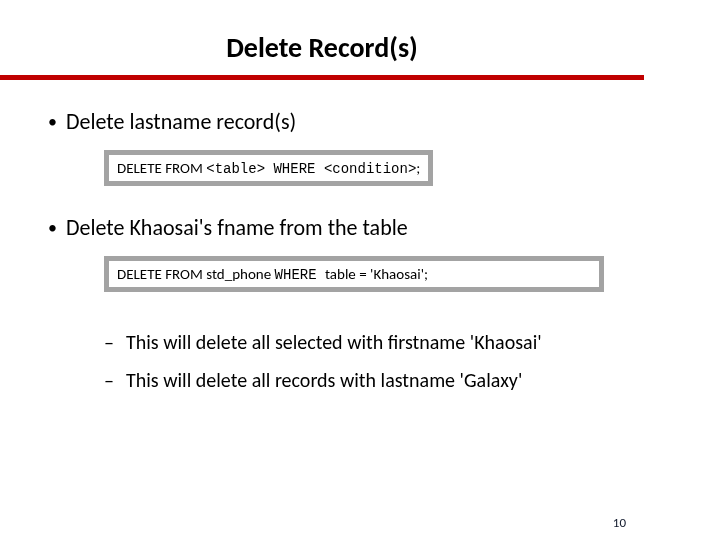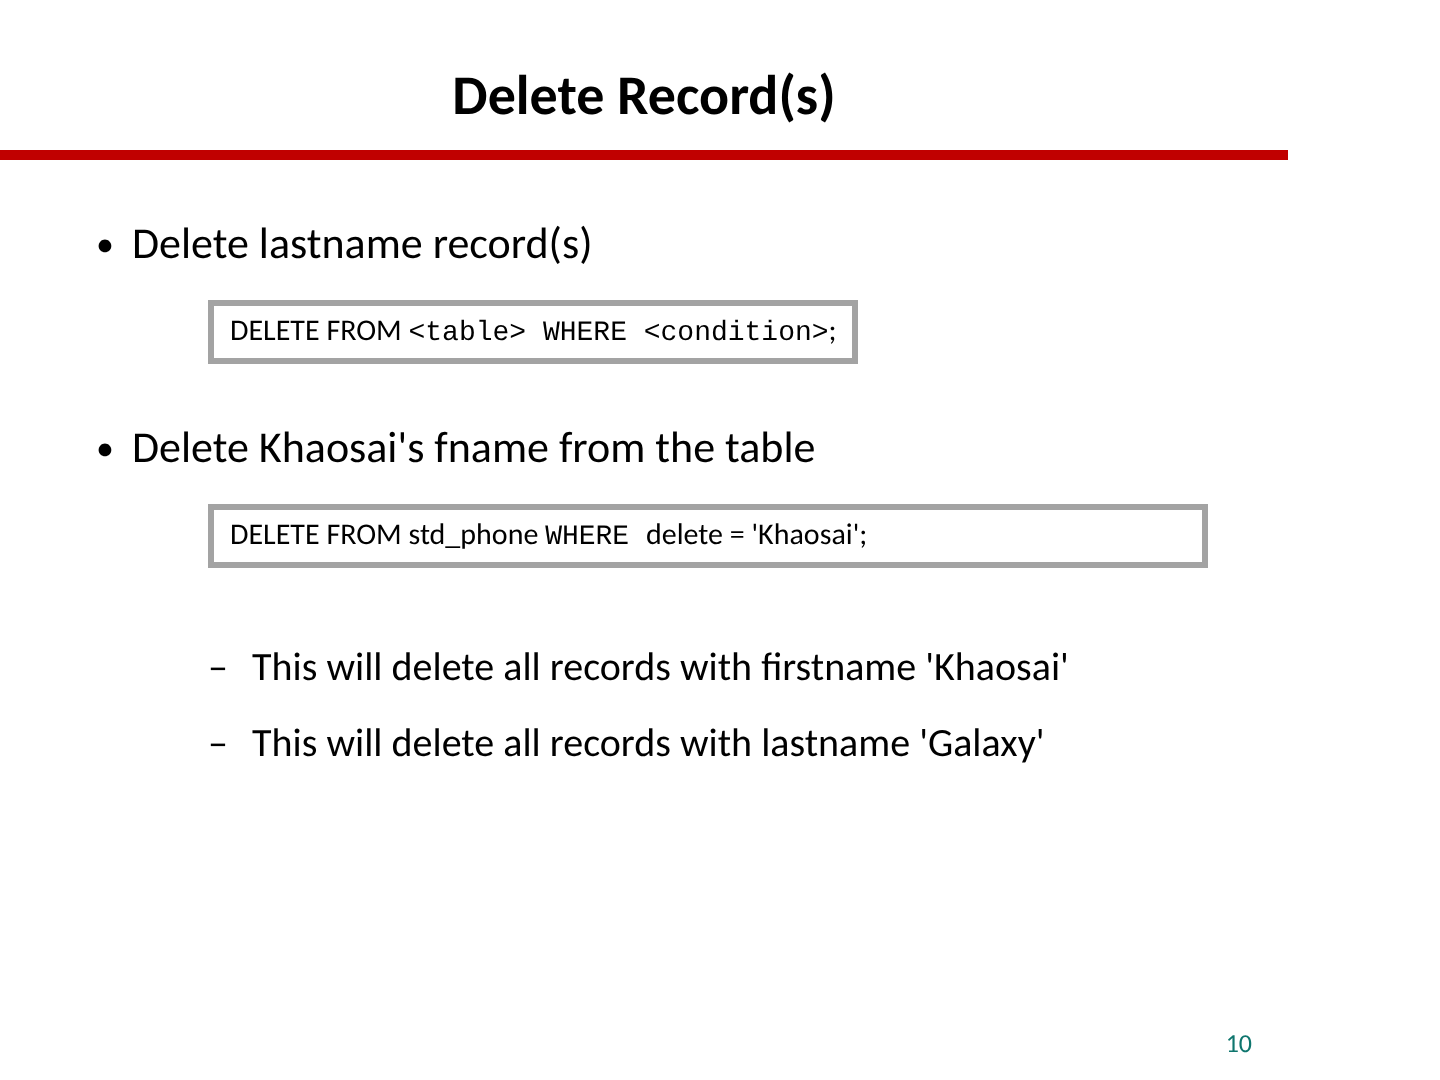--- a/index.html
+++ b/index.html
@@ -3,27 +3,27 @@
 <meta charset="utf-8">
 <style>
   * { box-sizing: border-box; margin: 0; padding: 0; }
   html, body { width: 720px; height: 540px; background: #fff; font-family: Calibri, Arial, sans-serif; color: #000; }
   .slide { width: 644px; height: 540px; position: relative; padding: 30px 0 0 0; }
   .title { font-size: 28px; font-weight: bold; text-align: center; margin-bottom: 10px; }
   .rule { height: 5px; background: #c00000; width: 100%; margin-bottom: 28px; }
   .content { padding: 0 48px; }
   .bullet { font-size: 22px; margin-bottom: 14px; display: flex; align-items: flex-start; }
   .bullet .dot { width: 18px; flex-shrink: 0; font-size: 18px; line-height: 28px; }
-  .codebox { border: 3px solid #a3a3a3; padding: 4px 8px; margin: 0 0 28px 56px; display: inline-block; font-size: 15px; }
+  .codebox { border: 5px solid #a3a3a3; padding: 4px 8px; margin: 0 0 28px 56px; display: inline-block; font-size: 15px; }
   .codebox-wide { width: 500px; }
   .kw { font-family: Calibri, Arial, sans-serif; }
   .mono { font-family: Consolas, 'Courier New', monospace; font-size: 14px; }
   .sub-bullet { font-size: 20px; margin: 10px 0 14px 56px; display: flex; align-items: flex-start; }
   .sub-bullet .dash { width: 22px; flex-shrink: 0; }
-  .pagenum { position: absolute; right: 18px; bottom: 10px; font-size: 13px; color: #0f766e; }
+  .pagenum { position: absolute; right: 18px; bottom: 10px; font-size: 13px; color: #0f172a; }
 </style>
 </head>
 <body>
 
 <div class="slide">
   <div class="title">Delete Record(s)</div>
   <div class="rule"></div>
 
   <div class="content">
 
@@ -35,26 +35,26 @@
     <div class="codebox">
       <span class="kw">DELETE FROM </span><span class="mono">&lt;table&gt;</span><span class="mono"> WHERE </span><span class="mono">&lt;condition&gt;</span><span class="kw">;</span>
     </div>
 
     <div class="bullet">
       <span class="dot">•</span>
       <span>Delete Khaosai's fname from the table</span>
     </div>
 
     <div class="codebox codebox-wide">
-      <span class="kw">DELETE FROM </span><span class="kw"> std_phone </span><span class="mono"> WHERE </span><span class="kw"> delete = 'Khaosai';</span>
+      <span class="kw">DELETE FROM </span><span class="kw"> std_phone </span><span class="mono"> WHERE </span><span class="kw"> table = 'Khaosai';</span>
     </div>
 
     <div class="sub-bullet">
       <span class="dash">–</span>
-      <span>This will delete all records with firstname 'Khaosai'</span>
+      <span>This will delete all selected with firstname 'Khaosai'</span>
     </div>
 
 
     <div class="sub-bullet">
       <span class="dash">–</span>
       <span>This will delete all records with lastname 'Galaxy'</span>
     </div>
 
   </div>
 

